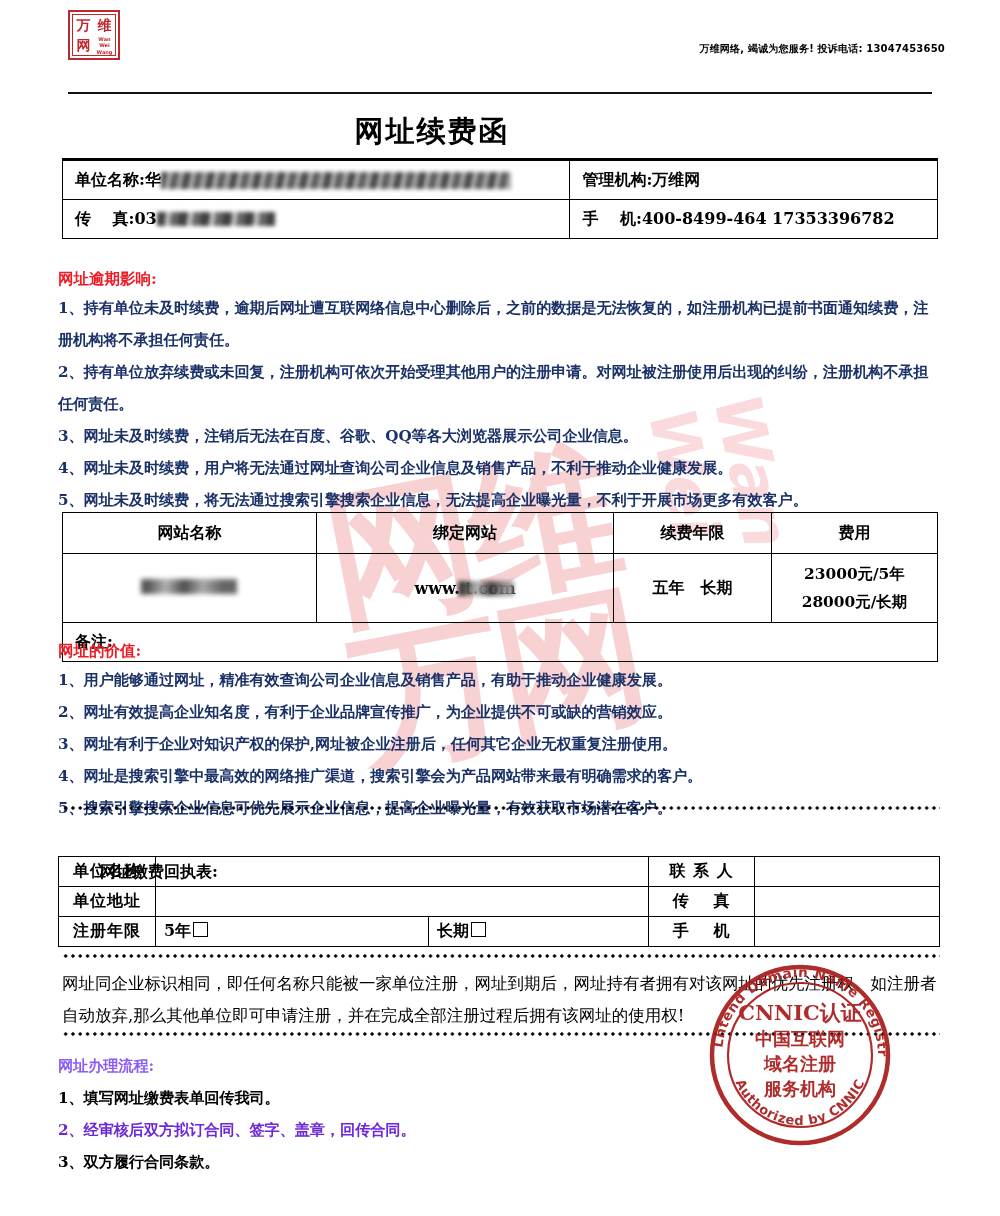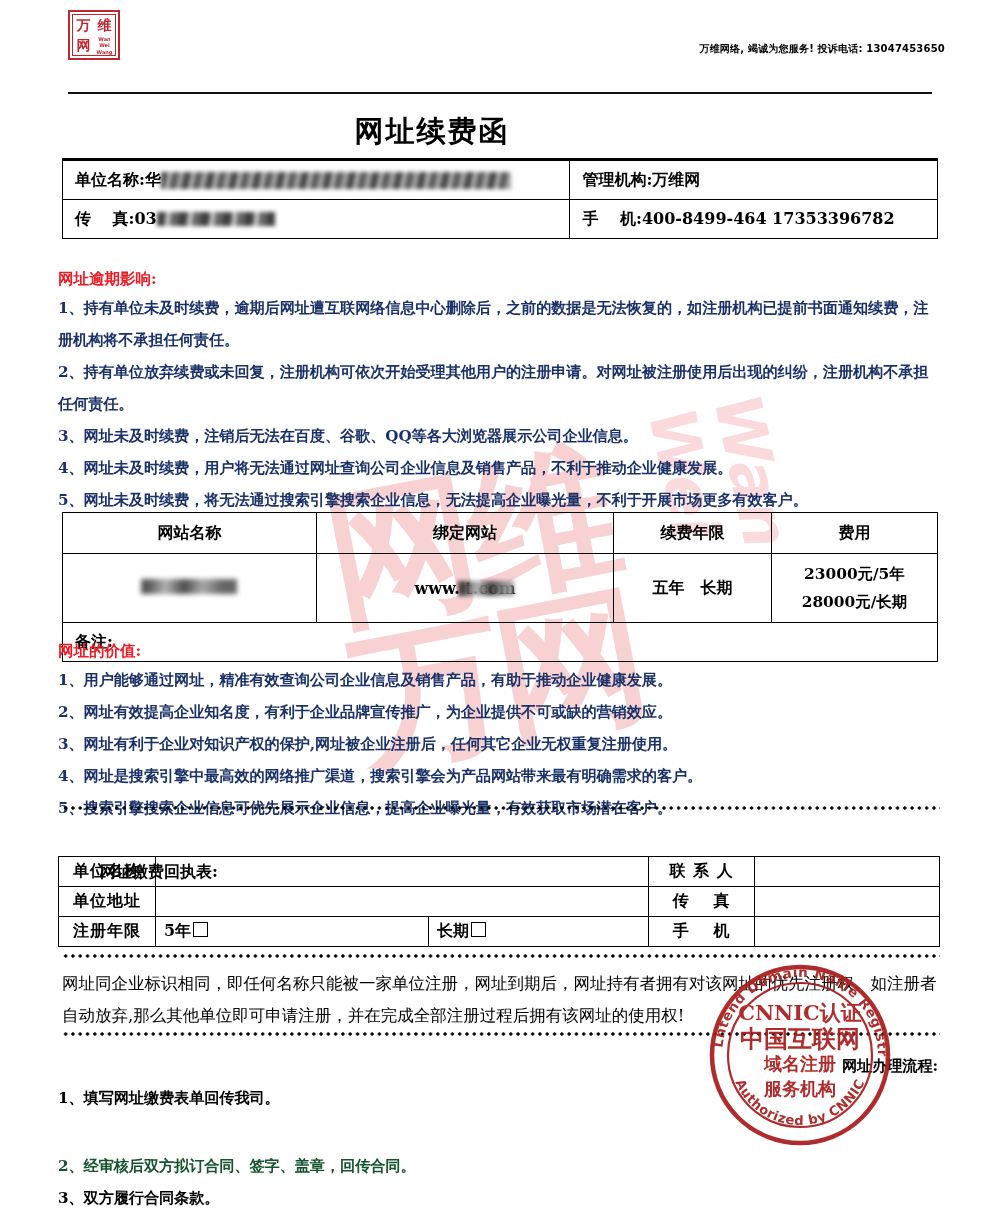--- a/index.html
+++ b/index.html
@@ -197,21 +197,21 @@
     width:200px;height:200px;z-index:4;pointer-events:none;
     opacity:.93;
   }
   .seal svg{width:200px;height:200px;}
   .seal-ch{
     position:absolute;left:0;top:44px;width:200px;
     text-align:center;color:#a81d1d;
     font-family:"DejaVu Serif",serif;font-weight:700;
   }
   .seal-ch div:nth-child(1){font-size:21px;line-height:27px;letter-spacing:0;}
-  .seal-ch div:nth-child(2){font-size:24px;line-height:25px;}
+  .seal-ch div:nth-child(2){font-size:18px;line-height:25px;}
   .seal-ch div:nth-child(3){font-size:18px;line-height:25px;}
   .seal-ch div:nth-child(4){font-size:18px;line-height:25px;}
 </style>
 </head>
 <body>
 
 <div class="page">
 
   <div class="watermark">
     <div class="wm-text">网维
@@ -333,23 +333,23 @@
   </tbody>
     </table>
 
   <div class="dots" style="top:954px;"></div>
 
   <div class="para" style="top:968px;">网址同企业标识相同，即任何名称只能被一家单位注册，网址到期后，网址持有者拥有对该网址的优先注册权。如注册者自动放弃,那么其他单位即可申请注册，并在完成全部注册过程后拥有该网址的使用权!</div>
 
   <div class="dots" style="top:1032px;"></div>
 
   <div class="block" style="top:1050px;">
-    <div class="li" style="color:#000000;text-align:right;">网址办理流程:</div>
+    <div class="li" style="color:#8b5cf6;">网址办理流程:</div>
     <div class="li" style="color:#000;">1、填写网址缴费表单回传我司。</div>
-    <div class="li" style="color:#14532d;margin-top:36px;">2、经审核后双方拟订合同、签字、盖章，回传合同。</div>
+    <div class="li" style="color:#6d28d9;">2、经审核后双方拟订合同、签字、盖章，回传合同。</div>
     <div class="li" style="color:#000;">3、双方履行合同条款。</div>
   </div>
 
   <div class="seal">
     <svg viewBox="0 0 200 200" xmlns="http://www.w3.org/2000/svg">
       <defs>
         <path id="arcTop" d="M 22,100 A 78,78 0 0 1 178,100"></path>
         <path id="arcBot" d="M 30,100 A 70,70 0 0 0 170,100"></path>
       </defs>
       <circle cx="100" cy="100" r="88" fill="none" stroke="#a81d1d" stroke-width="4.5"></circle>

